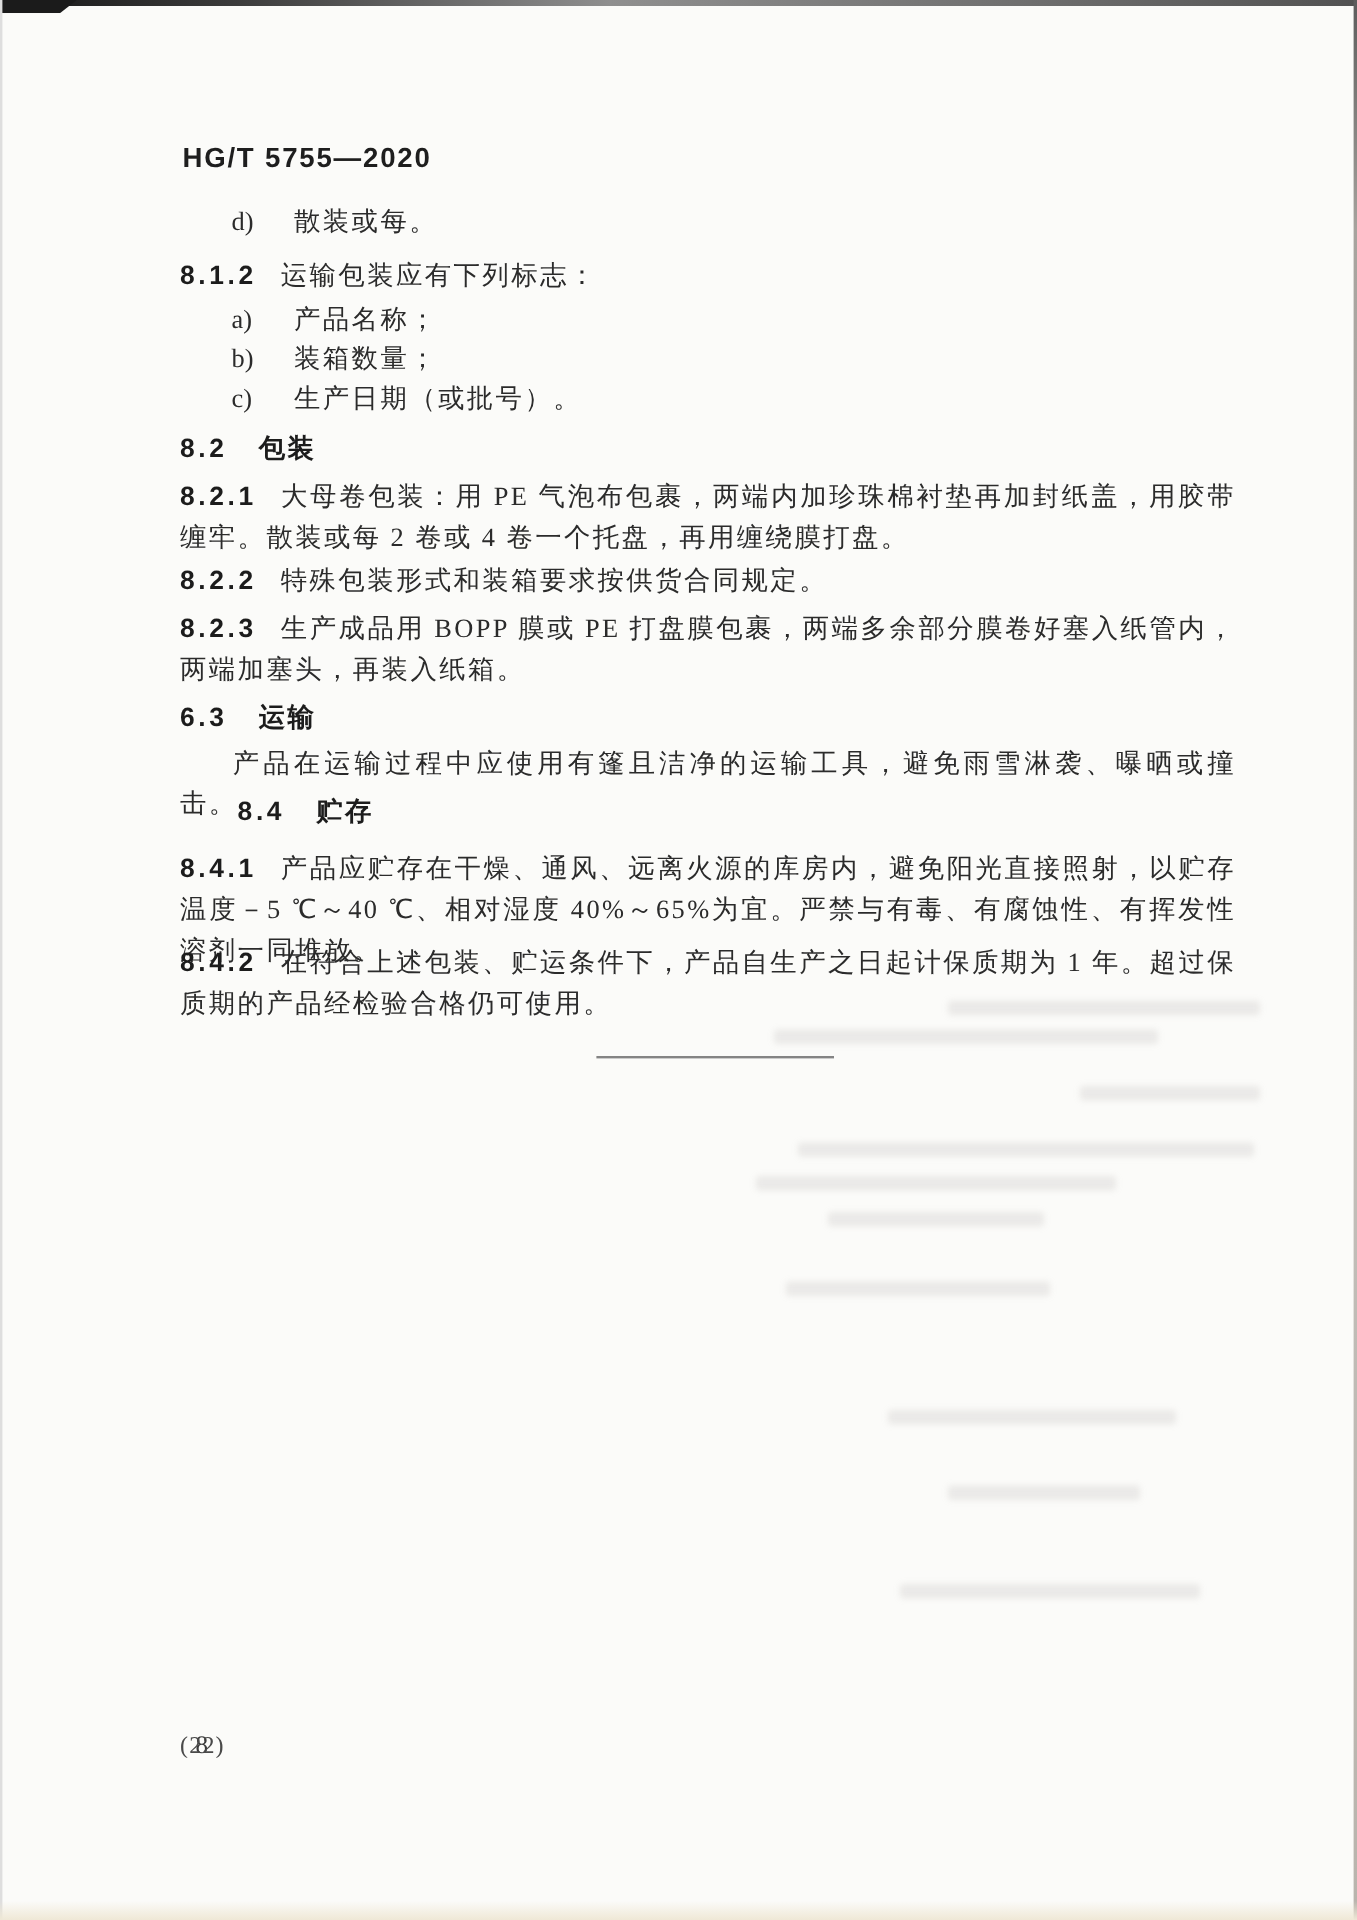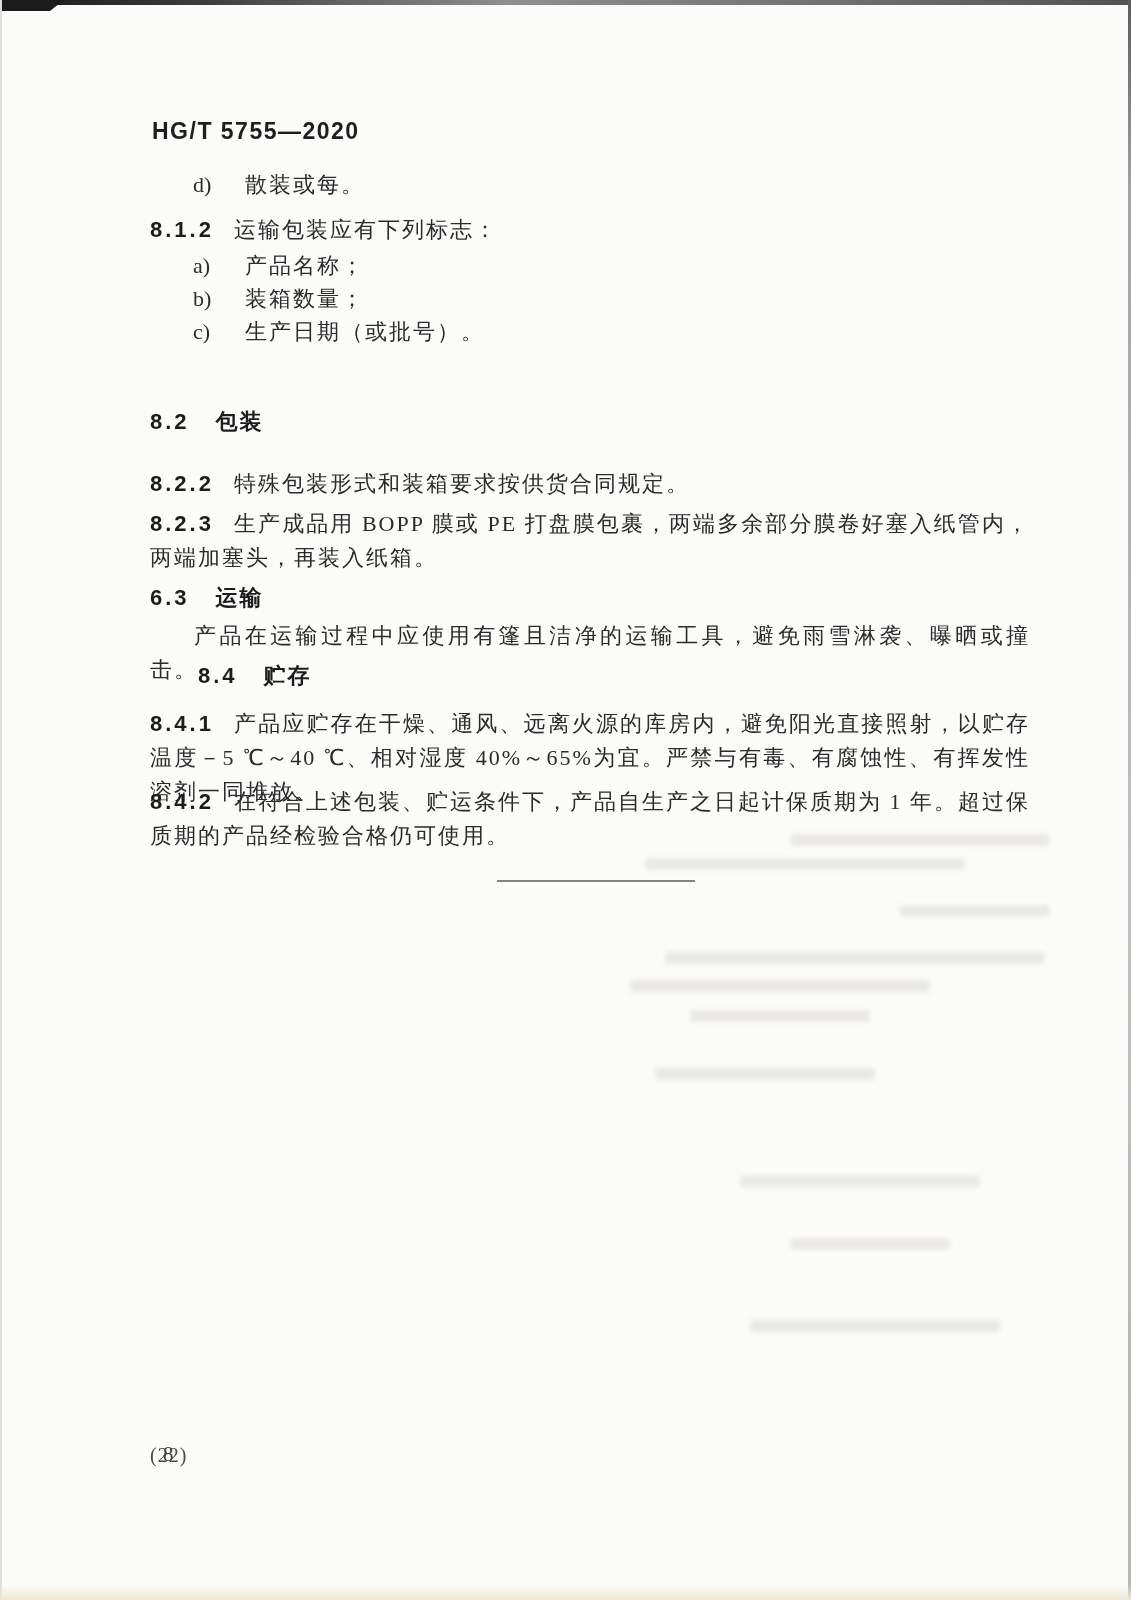--- a/index.html
+++ b/index.html
@@ -114,24 +114,27 @@
   <div class="li" style="top:282px;">
     <span class="label">b)</span><span>装箱数量；</span>
   </div>
   <div class="li" style="top:249px;">
     <span class="label">a)</span><span>产品名称；</span>
   </div>
   <div class="li" style="top:315px;">
     <span class="label">c)</span><span>生产日期（或批号）。</span>
   </div>
 
-  <div class="heading" style="top:357px;margin-top:48px;">
+  <div class="heading" style="top:357px;">
     <span class="num">8.2</span><span>包装</span>
   </div>
 
+  <div class="clause" style="top:397px;">
+    <span class="num">8.2.1</span><span>大母卷包装：用 PE 气泡布包裹，两端内加珍珠棉衬垫再加封纸盖，用胶带缠牢。散装或每 2 卷或 4 卷一个托盘，再用缠绕膜打盘。</span>
+  </div>
 
   <div class="clause" style="top:467px;">
     <span class="num">8.2.2</span><span>特殊包装形式和装箱要求按供货合同规定。</span>
   </div>
 
   <div class="clause" style="top:507px;">
     <span class="num">8.2.3</span><span>生产成品用 BOPP 膜或 PE 打盘膜包裹，两端多余部分膜卷好塞入纸管内，两端加塞头，再装入纸箱。</span>
   </div>
 
   <div class="heading" style="top:581px;">

